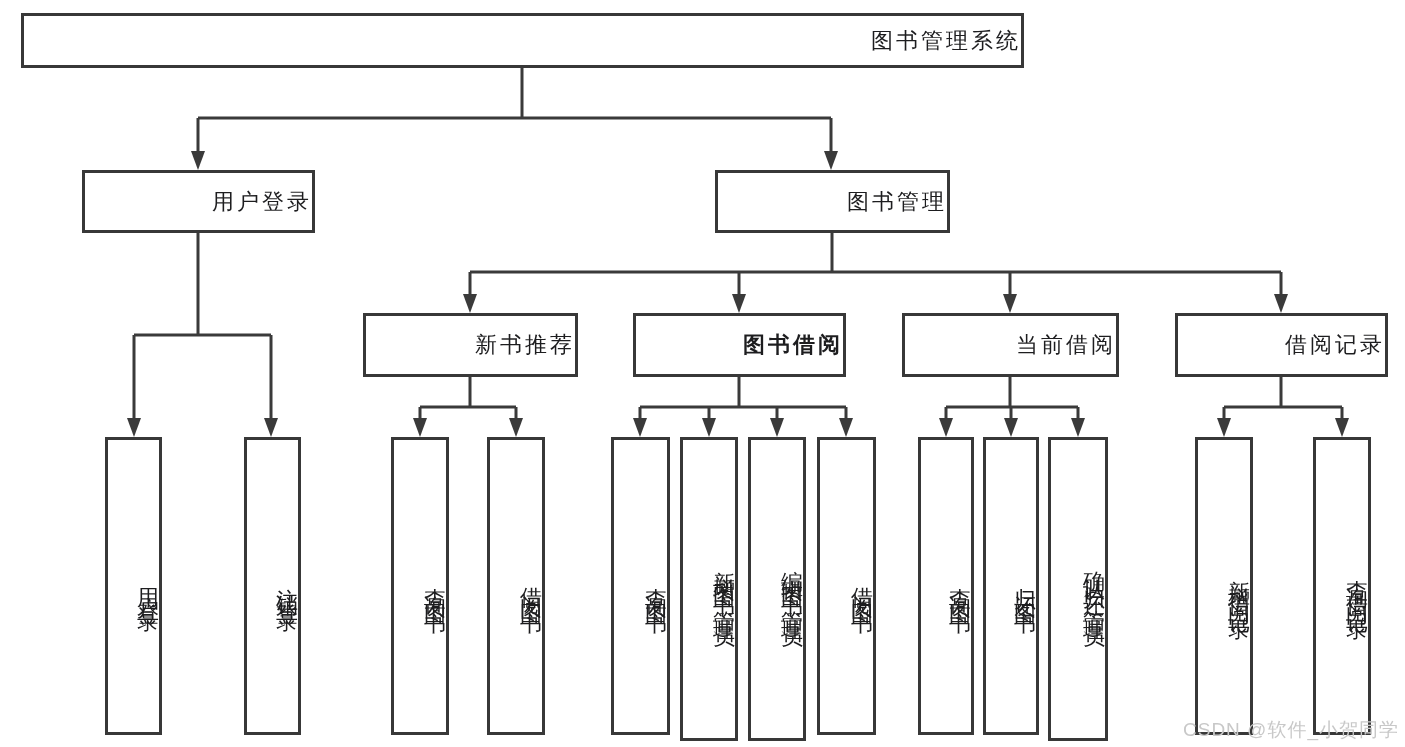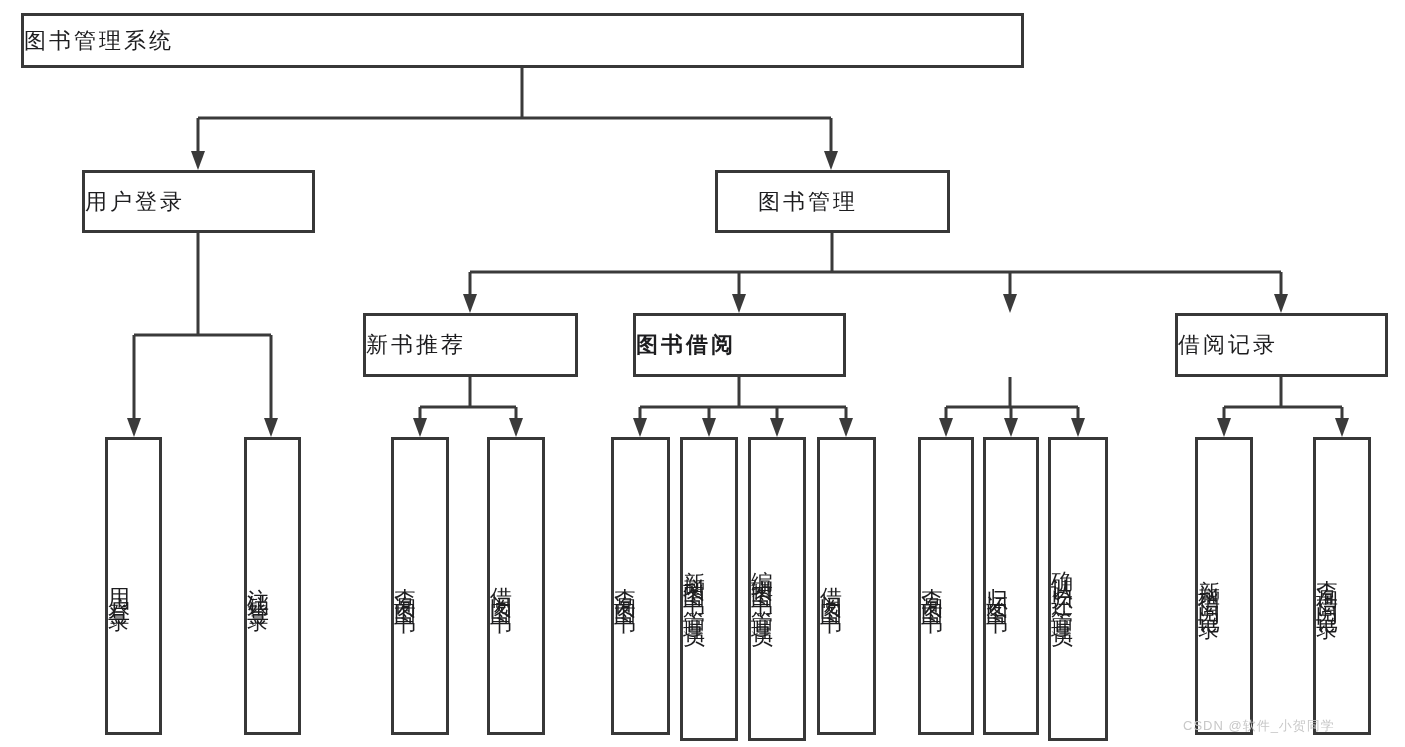--- a/index.html
+++ b/index.html
@@ -35,21 +35,21 @@
   .edges polygon{
     fill:var(--line);
     stroke:none;
   }
   .node{
     position:absolute;
     background:var(--background);
     border:3px solid var(--border);
     display:flex;
     align-items:center;
-    justify-content:flex-start;
+    justify-content:flex-end;
     color:var(--text);
     z-index:2;
   }
   .hbox{
     font-size:22px;
     letter-spacing:3px;
     white-space:nowrap;
   }
   .vbox span{
     writing-mode:vertical-rl;
@@ -79,21 +79,21 @@
   .l-c4{left:817px;top:437px;width:59px;height:298px;}
   .l-d1{left:918px;top:437px;width:56px;height:298px;}
   .l-d2{left:983px;top:437px;width:56px;height:298px;}
   .l-d3{left:1048px;top:437px;width:60px;height:304px;}
   .l-e1{left:1195px;top:437px;width:58px;height:298px;}
   .l-e2{left:1313px;top:437px;width:58px;height:298px;}
   .watermark{
     position:absolute;
     left:1183px;
     top:717px;
-    font-size:13px;
+    font-size:19px;
     color:var(--watermark);
     letter-spacing:1px;
     white-space:nowrap;
     z-index:3;
   }
 </style>
 </head>
 <body>
 
 <div class="canvas">
@@ -144,20 +144,23 @@
   <div class="node hbox n-book-mgmt">
     <span>图书管理</span>
   </div>
 
   <div class="node hbox n-new-book">
     <span>新书推荐</span>
   </div>
   <div class="node hbox n-book-borrow">
     <span>图书借阅</span>
   </div>
+  <div class="node hbox n-current-borrow">
+    <span>当前借阅</span>
+  </div>
   <div class="node hbox n-borrow-records">
     <span>借阅记录</span>
   </div>
 
   <div class="node vbox l-a1">
     <span>用户登录</span>
   </div>
   <div class="node vbox l-a2">
     <span>注销登录</span>
   </div>

